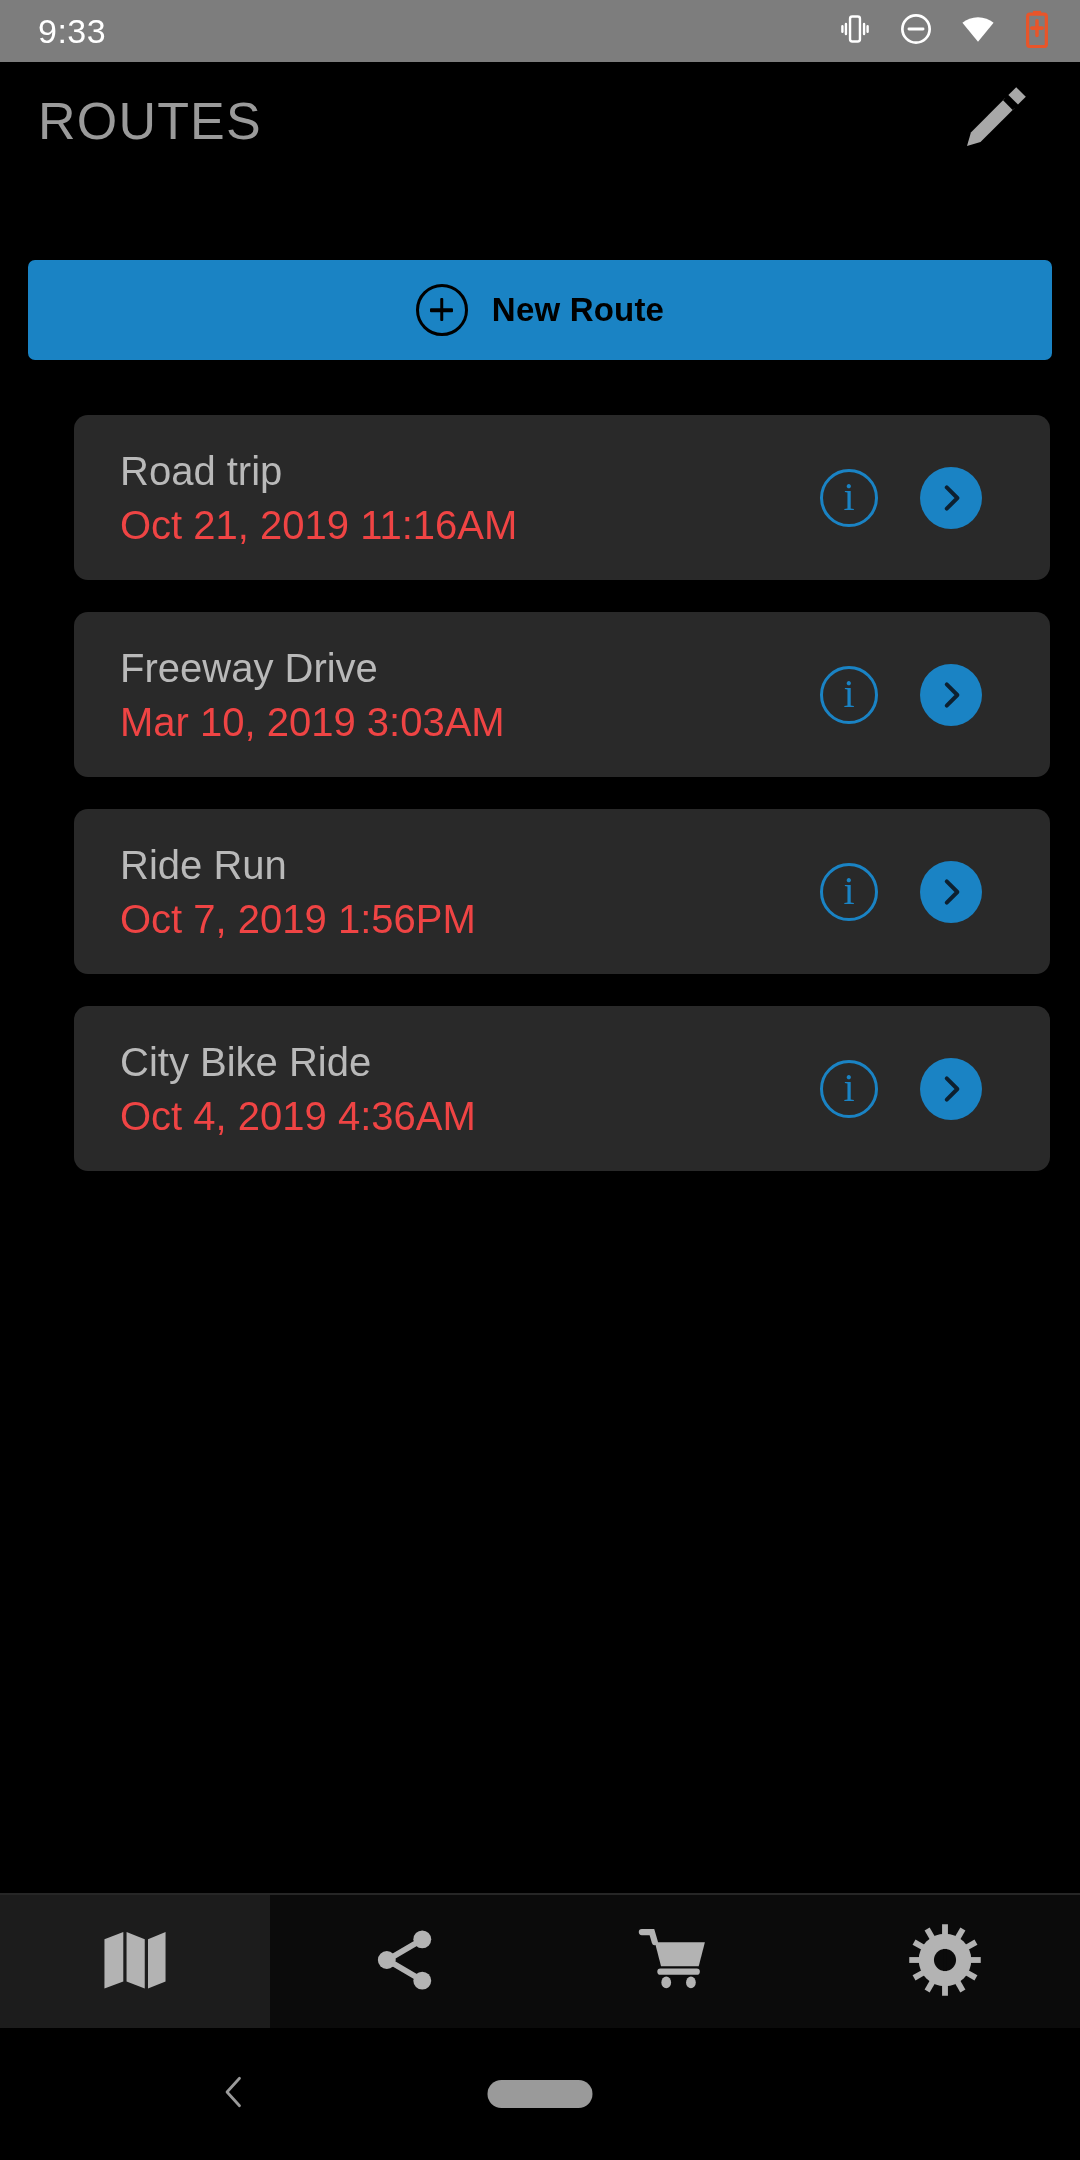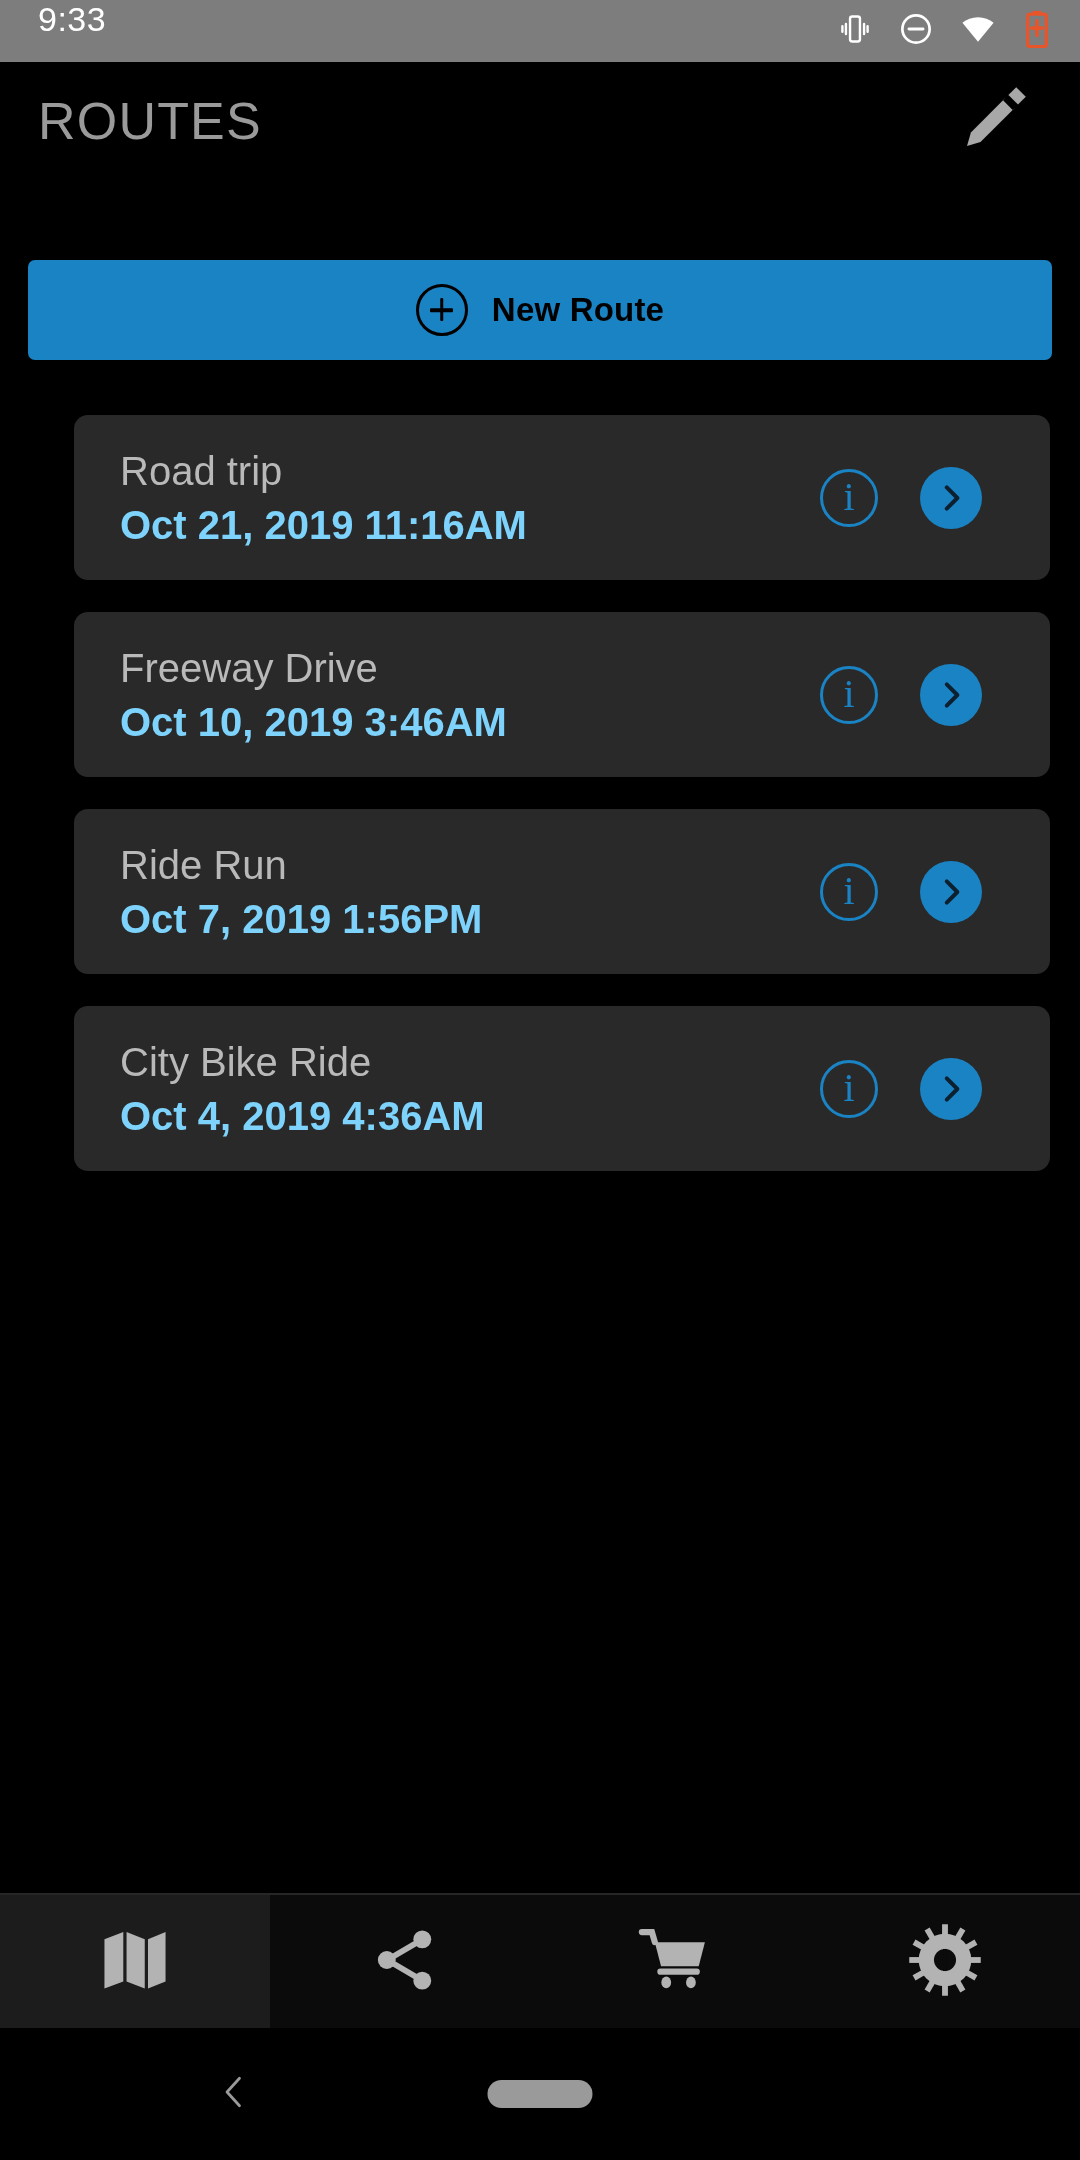--- a/index.html
+++ b/index.html
@@ -7,21 +7,21 @@
     width:1080px; height:2160px;
     background:#000;
     font-family:"Liberation Sans", sans-serif;
     overflow:hidden;
   }
   #screen { position:relative; width:1080px; height:2160px; background:#000; }
 
   
   .statusbar{
     position:absolute; left:0; top:0; width:1080px; height:62px;
-    background:#7d7d7d; display:flex; 
+    background:#7d7d7d; display:flex; align-items:center;
     padding:0 28px 0 38px;
   }
   .status-time{ color:#ffffff; font-size:34px; letter-spacing:.5px; font-weight:400; }
   .status-icons{ margin-left:auto; display:flex; align-items:center; gap:26px; }
   .sb-ico{ display:block; }
 
   
   .titlebar{
     position:absolute; left:0; top:62px; width:1080px; height:118px;
     display:flex; align-items:center; padding:0 38px;
@@ -57,21 +57,21 @@
   .route-list{
     position:absolute; left:35px; top:415px; width:1015px;
   }
   .route-card{
     background:#292929; border-radius:14px; height:165px;
     margin-bottom:32px; display:flex; align-items:center;
     padding:0 30px 0 46px; cursor:pointer;margin-left:39px;
   }
   .route-texts{ display:flex; flex-direction:column; justify-content:center; gap:4px; }
   .route-name{ color:#b9b9b9; font-size:40px; font-weight:400; line-height:1.25; }
-  .route-date{ color:#7dd3fc; font-size:40px; font-weight:700; line-height:1.25; }
+  .route-date{ color:#ef4444; font-size:40px; font-weight:400; line-height:1.25; }
   .route-actions{ margin-left:auto; display:flex; align-items:center; gap:42px; padding-right:38px; }
 
   .info-circle{
     width:58px; height:58px; border:3.5px solid #1a83c4; border-radius:50%;
     display:flex; align-items:center; justify-content:center; cursor:pointer; flex:0 0 auto;
   }
   .info-glyph{ color:#1a83c4; font-size:40px; font-family:"Liberation Serif", serif; font-weight:400; line-height:1; margin-top:-2px; }
 
   .chev-circle{
     width:62px; height:62px; border-radius:50%; background:#1a83c4;
@@ -173,21 +173,21 @@
           <svg width="34" height="34" viewBox="0 0 24 24">
               <path d="M9 4.5L16.5 12 9 19.5" fill="none" stroke="#0d2030" stroke-width="2.8" stroke-linecap="round" stroke-linejoin="round"></path>
             </svg>
         </span>
       </div>
     </div>
 
     <div class="route-card">
       <div class="route-texts">
         <span class="route-name">Freeway Drive</span>
-        <span class="route-date">Oct 10, 2019 3:46AM</span>
+        <span class="route-date">Mar 10, 2019 3:03AM</span>
       </div>
       <div class="route-actions">
         <span class="info-circle">
             <span class="info-glyph">i</span>
           </span>
         <span class="chev-circle">
           <svg width="34" height="34" viewBox="0 0 24 24">
               <path d="M9 4.5L16.5 12 9 19.5" fill="none" stroke="#0d2030" stroke-width="2.8" stroke-linecap="round" stroke-linejoin="round"></path>
             </svg>
         </span>

